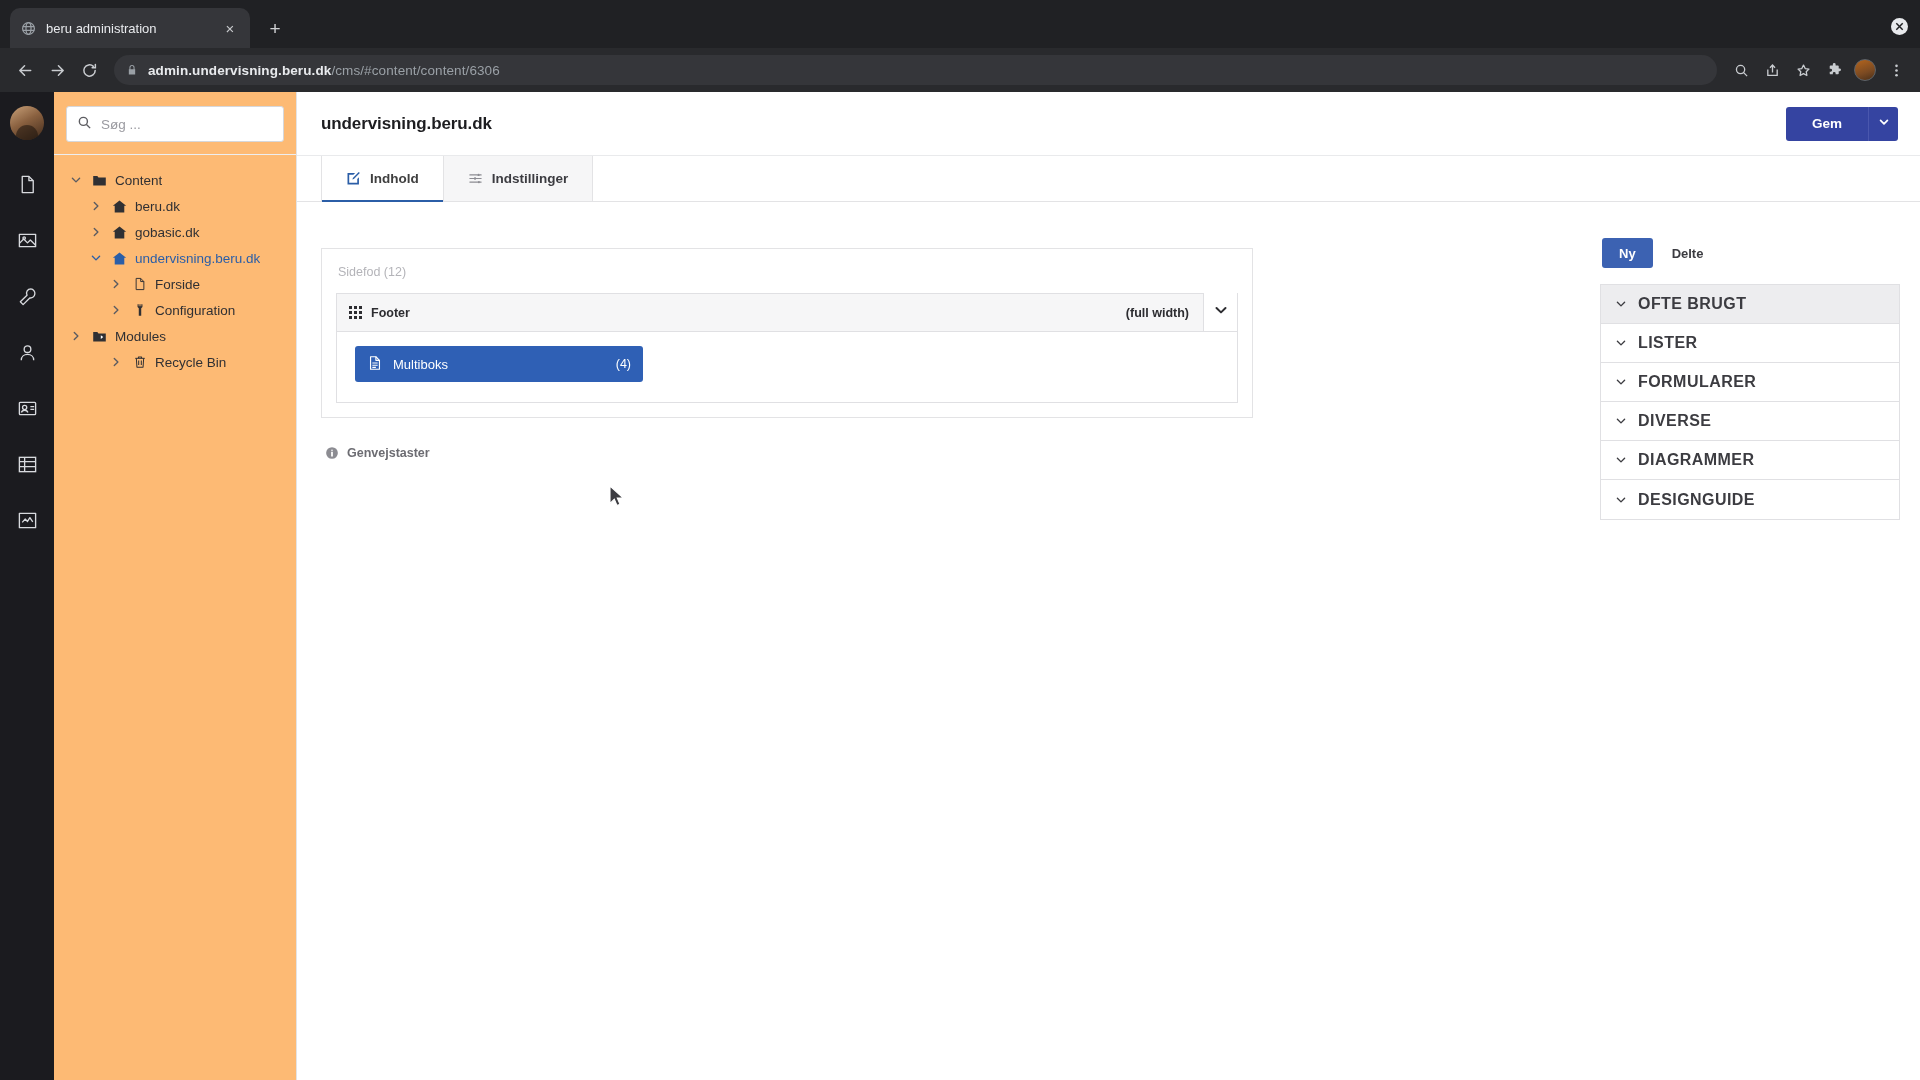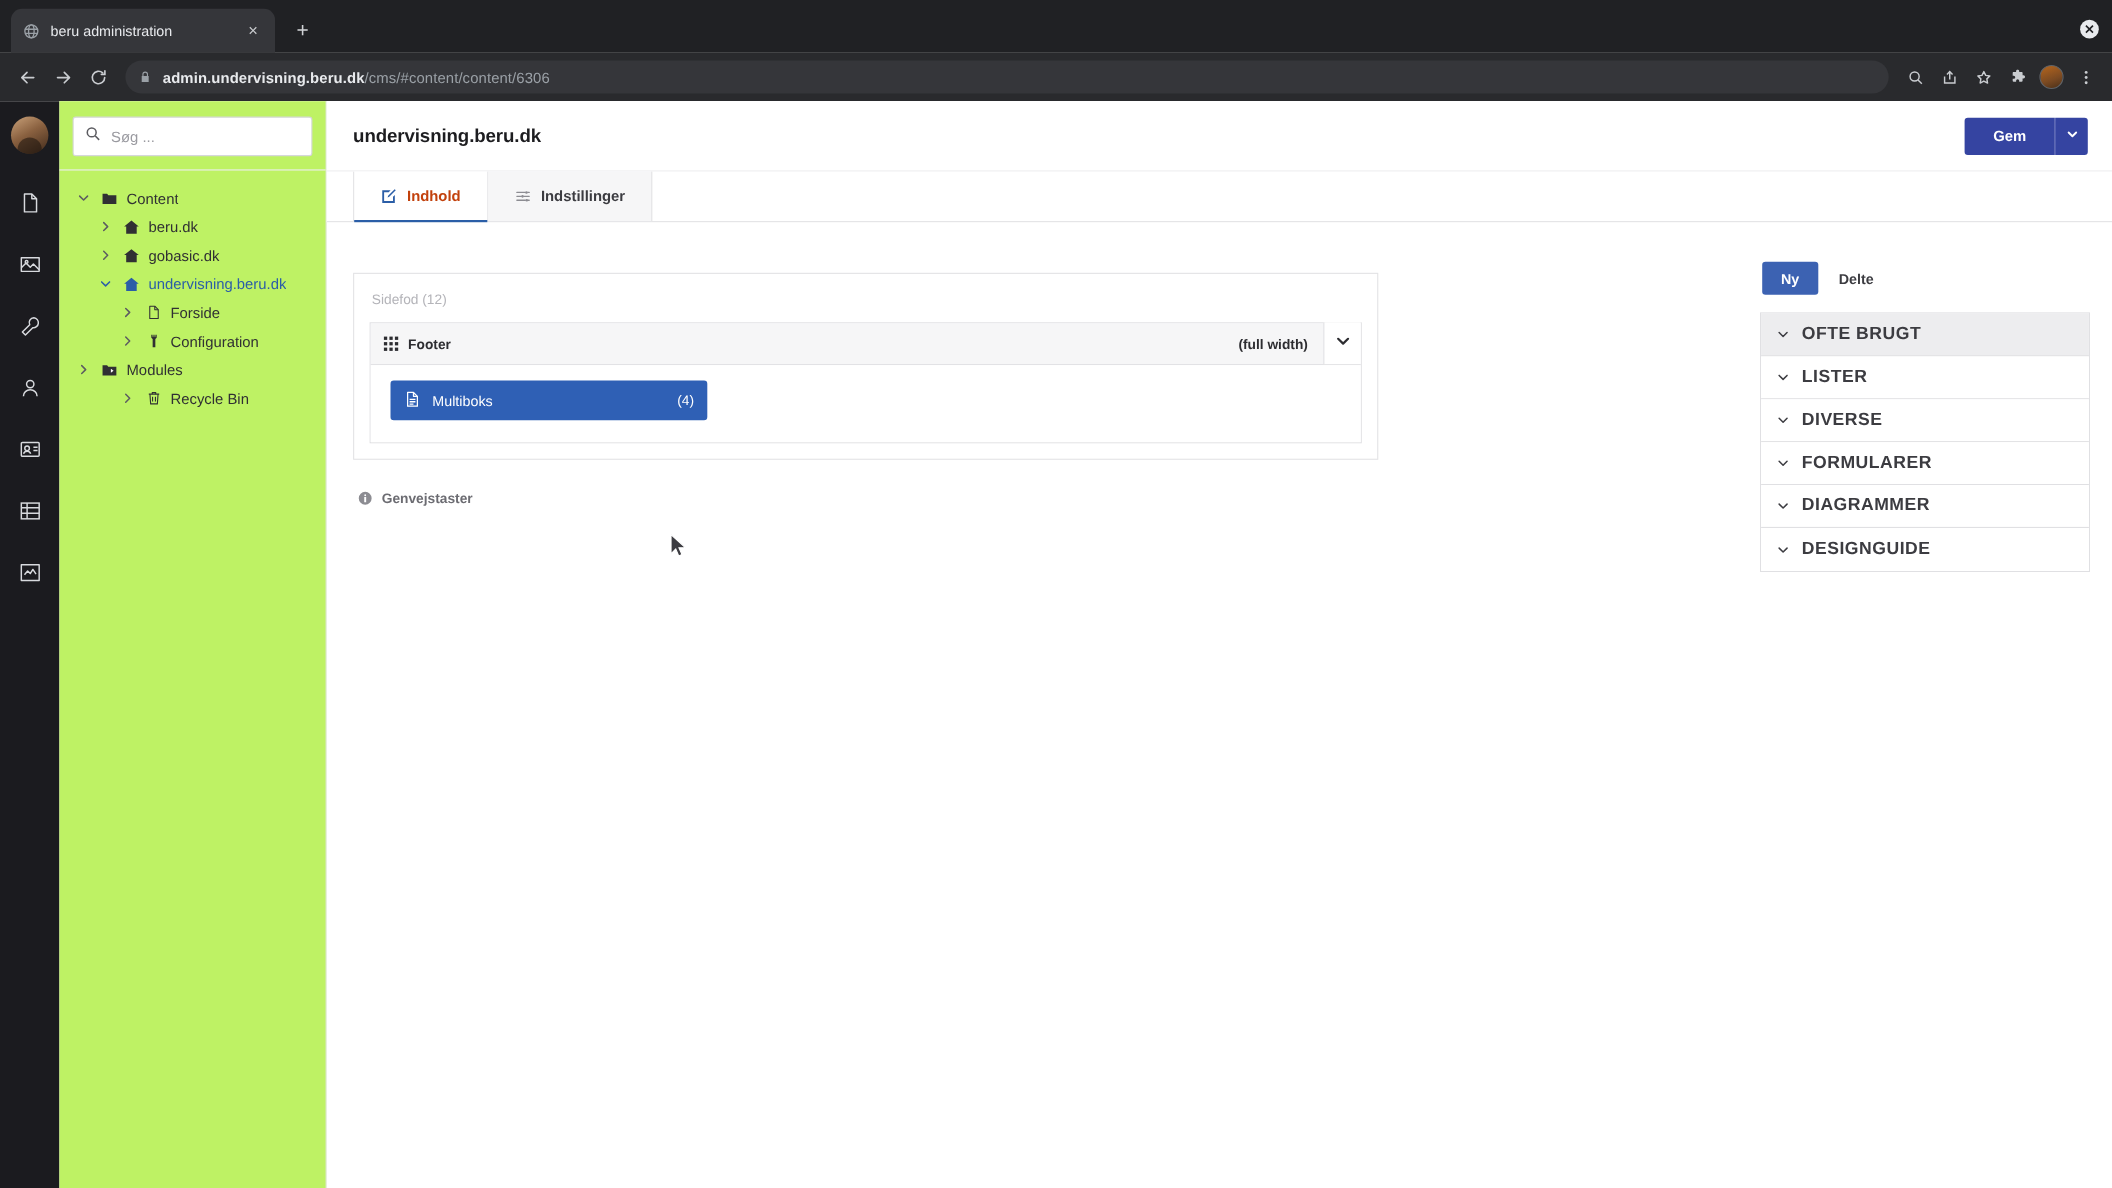--- a/index.html
+++ b/index.html
@@ -95,21 +95,21 @@
     transform: translateX(-50%); border-radius: 11px 11px 0 0; background: rgba(25,18,12,.55);
   }
   .rail-item {
     width: 54px; height: 56px; display: flex; align-items: center; justify-content: center;
     color: #d8dade;
   }
   .rail-item svg { display: block; }
 
   
   .tree-pane {
-    width: 243px; flex: 0 0 243px; background: #bef264;
+    width: 243px; flex: 0 0 243px; background: #fdba74;
     border-right: 1px solid #e3e3e5; display: flex; flex-direction: column;
   }
   .search-wrap { padding: 14px 12px 12px 12px; border-bottom: 1px solid #edeef0; }
   .search-box {
     height: 36px; border: 1px solid #d6d7da; border-radius: 3px;
     display: flex; align-items: center; padding: 0 10px; gap: 9px; background: #fff;
   }
   .search-box svg { flex: 0 0 15px; color: #5c5c61; }
   .search-box input {
     border: 0; outline: 0; font-size: 13.5px; font-family: inherit;
@@ -155,21 +155,21 @@
   .tabs-row {
     height: 46px; flex: 0 0 46px; display: flex; align-items: stretch;
     border-bottom: 1px solid #e3e3e5; background: #fff; padding-left: 24px;
   }
   .tab-item {
     display: flex; align-items: center; gap: 9px; padding: 0 24px;
     font-size: 13.5px; font-weight: 700; color: #3c3c41;
     border-right: 1px solid #e3e3e5; position: relative; background: #fff;
   }
   .tab-item:first-child { border-left: 1px solid #e3e3e5; }
-  .tab-item.active { color: #c2410c; }
+  .tab-item.active { color: #404040; }
   .tab-item.active::after {
     content: ""; position: absolute; left: 0; right: 0; bottom: -1px; height: 2px; background: #2b5ea7;
   }
   .tab-item.inactive { background: #f6f6f7; color: #3c3c41; }
   .tab-ico { display: flex; align-items: center; }
 
   .body-area { flex: 1; display: flex; min-height: 0; overflow: hidden; }
 
   
   .canvas { flex: 1; padding: 46px 20px 0 24px; min-width: 0; }
@@ -624,29 +624,29 @@
                   </svg>
                 </span>
                 <span>LISTER</span>
               </div>
               <div class="acc-item">
                 <span class="acc-caret">
                   <svg width="12" height="12" viewBox="0 0 14 14" fill="none" stroke="currentColor" stroke-width="1.6" stroke-linecap="round" stroke-linejoin="round">
                     <path d="M2.8 5L7 9.2 11.2 5"></path>
                   </svg>
                 </span>
-                <span>DIVERSE</span>
+                <span>FORMULARER</span>
               </div>
               <div class="acc-item">
                 <span class="acc-caret">
                   <svg width="12" height="12" viewBox="0 0 14 14" fill="none" stroke="currentColor" stroke-width="1.6" stroke-linecap="round" stroke-linejoin="round">
                     <path d="M2.8 5L7 9.2 11.2 5"></path>
                   </svg>
                 </span>
-                <span>FORMULARER</span>
+                <span>DIVERSE</span>
               </div>
               <div class="acc-item">
                 <span class="acc-caret">
                   <svg width="12" height="12" viewBox="0 0 14 14" fill="none" stroke="currentColor" stroke-width="1.6" stroke-linecap="round" stroke-linejoin="round">
                     <path d="M2.8 5L7 9.2 11.2 5"></path>
                   </svg>
                 </span>
                 <span>DIAGRAMMER</span>
               </div>
               <div class="acc-item">

